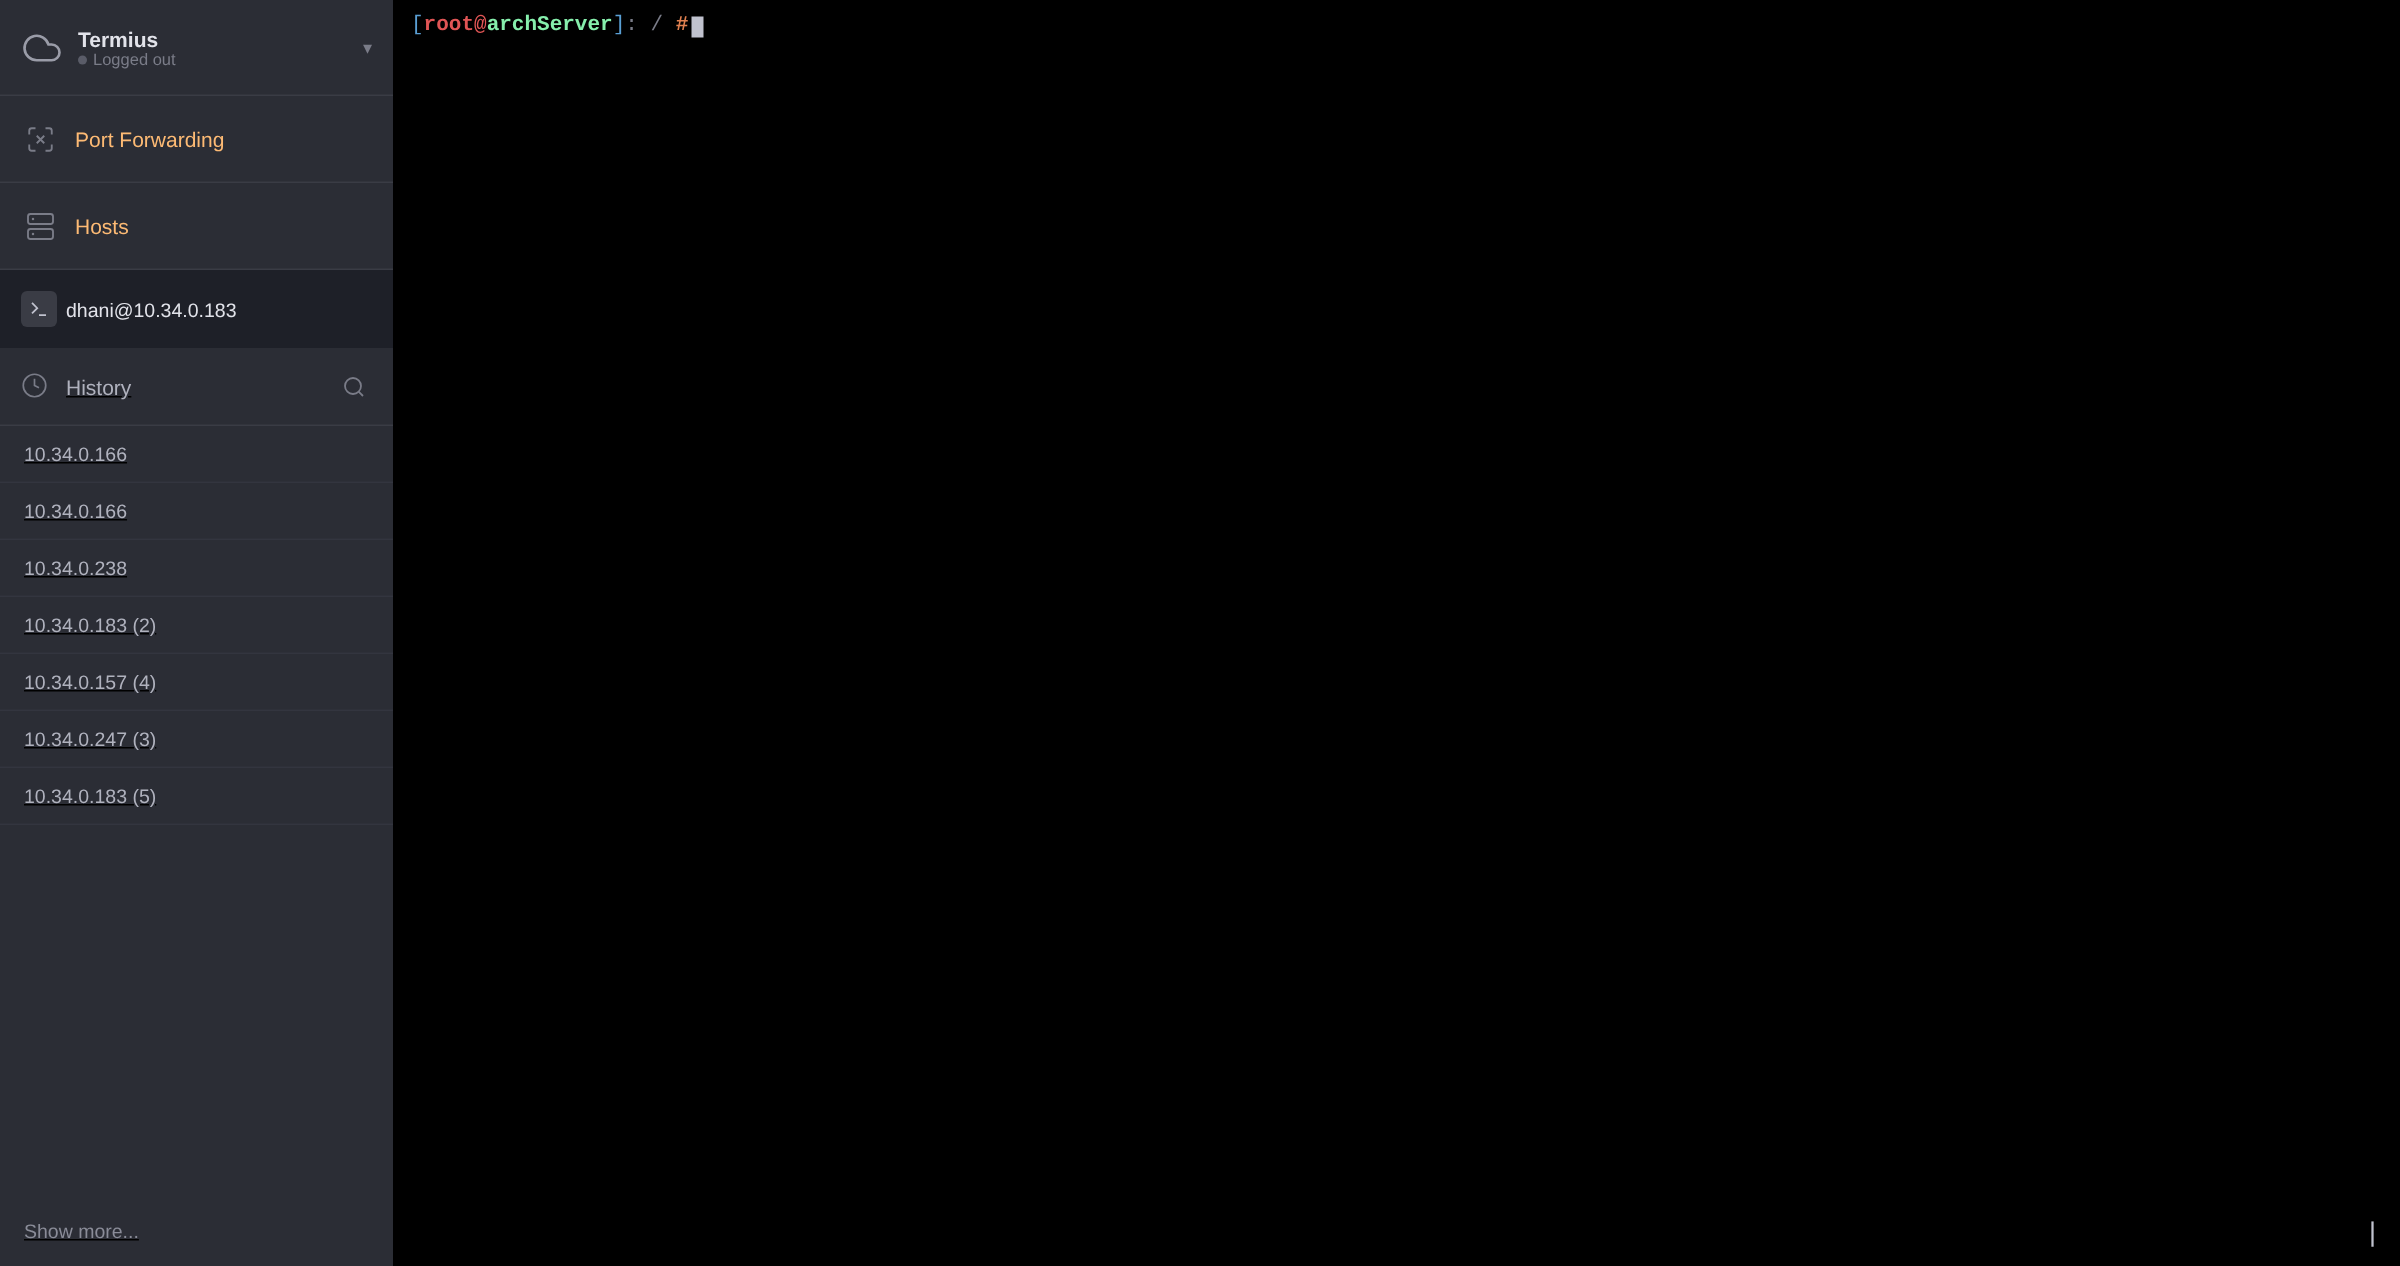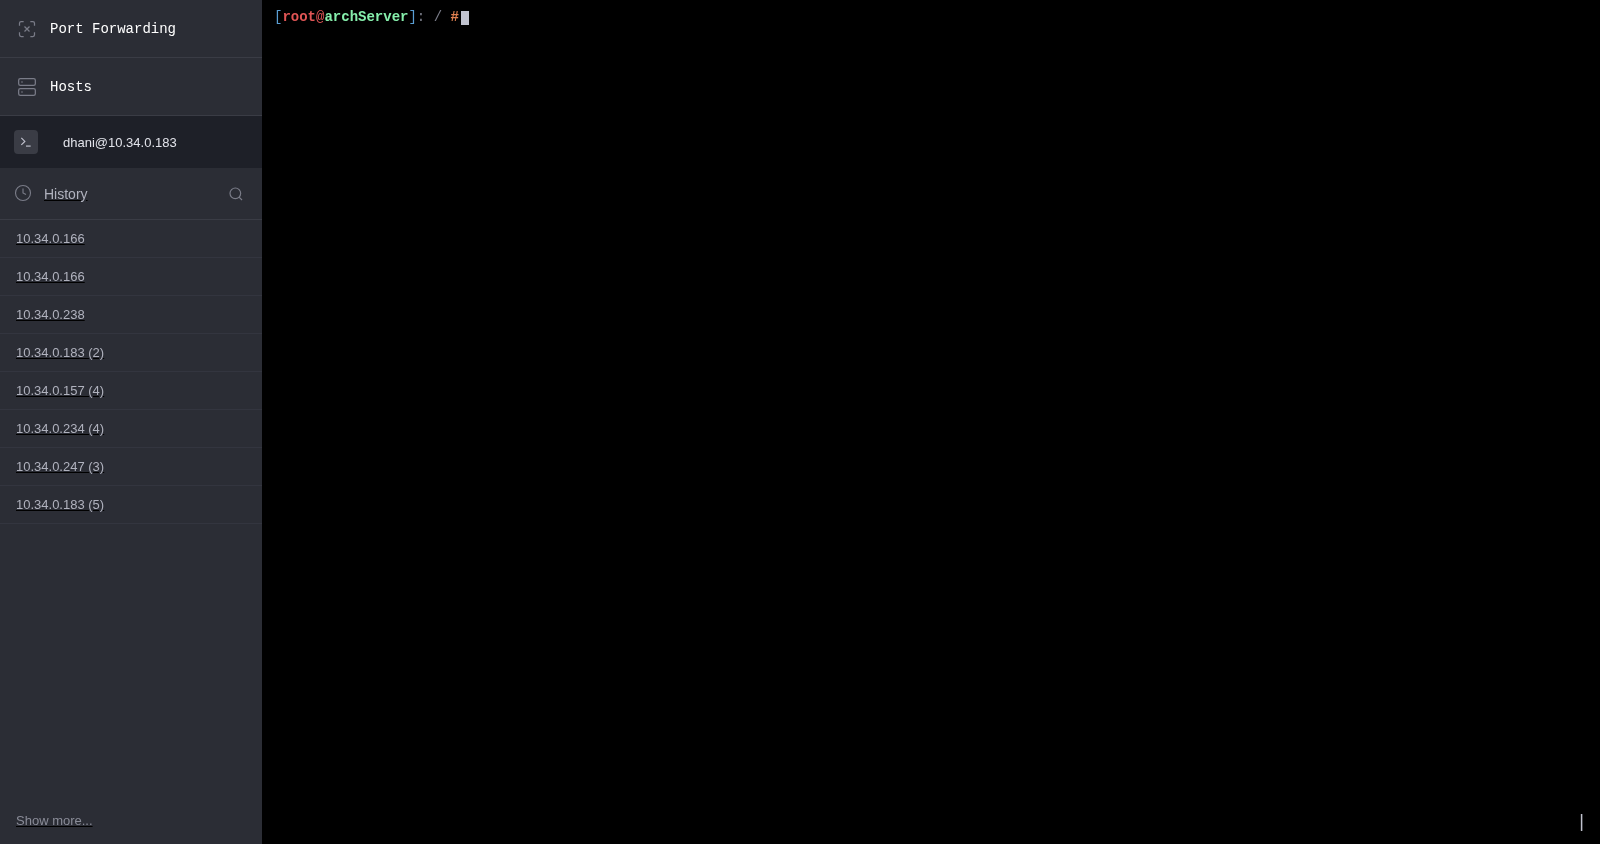--- a/index.html
+++ b/index.html
@@ -83,29 +83,28 @@
     .nav-item-icon {
       width: 22px;
       height: 22px;
       display: flex;
       align-items: center;
       justify-content: center;
       color: #7a7c88;
     }
     .nav-item-label {
       font-size: 14px;
-      color: #ffffff;
-      font-family: Liberation Mono, monospace;
+      color: #fdba74;
     }
 
     
     .active-session {
       display: flex;
       align-items: center;
-      gap: 25px;
+      gap: 6px;
       padding: 0 14px;
       height: 52px;
       background: #1e2028;
       cursor: pointer;
     }
     .session-icon {
       width: 24px;
       height: 24px;
       background: #3a3c45;
       border-radius: 4px;
@@ -236,20 +235,37 @@
     }
 
     
     svg { display: block; }
   </style>
 </head>
 <body>
 
 <div class="sidebar">
 
+  <div class="app-header">
+    <div class="app-header-left">
+      <div class="cloud-icon">
+        <svg viewBox="0 0 24 24" fill="none" stroke="currentColor" stroke-width="1.5" width="28" height="28">
+          <path d="M17.5 19H9a7 7 0 1 1 6.71-9h1.79a4.5 4.5 0 1 1 0 9Z"></path>
+        </svg>
+      </div>
+      <div class="app-title-group">
+        <div class="app-title">Termius</div>
+        <div class="app-status">
+          <span class="status-dot"></span>
+          <span>Logged out</span>
+        </div>
+      </div>
+    </div>
+    <div class="chevron-icon">▾</div>
+  </div>
 
   <div class="nav-item">
     <div class="nav-item-icon">
       <svg viewBox="0 0 24 24" fill="none" stroke="currentColor" stroke-width="1.5" width="20" height="20">
         <path d="M8 3H5a2 2 0 0 0-2 2v3m18 0V5a2 2 0 0 0-2-2h-3m0 18h3a2 2 0 0 0 2-2v-3M3 16v3a2 2 0 0 0 2 2h3"></path>
         <path d="m15 9-6 6m0-6 6 6"></path>
       </svg>
     </div>
     <span class="nav-item-label">Port Forwarding</span>
   </div>
@@ -295,21 +311,20 @@
       </div>
     </div>
 
     <div class="history-list">
 
     <div class="history-item">10.34.0.166</div>
         <div class="history-item">10.34.0.166</div>
         <div class="history-item">10.34.0.238</div>
         <div class="history-item">10.34.0.183 (2)</div>
         <div class="history-item">10.34.0.157 (4)</div>
-        <div class="history-item">10.34.0.234 (4)</div>
         <div class="history-item">10.34.0.247 (3)</div>
         <div class="history-item">10.34.0.183 (5)</div>
       </div>
 
     <div class="show-more">Show more...</div>
   </div>
 
 </div>
 
 <div class="terminal">

